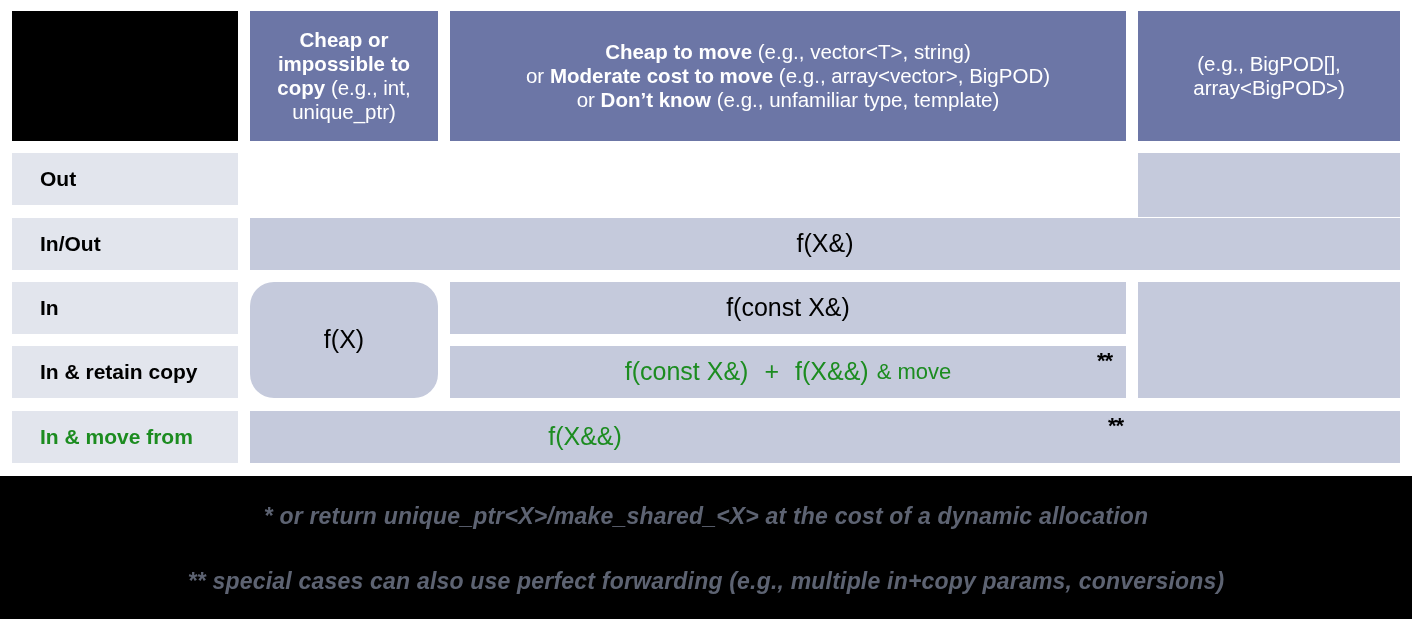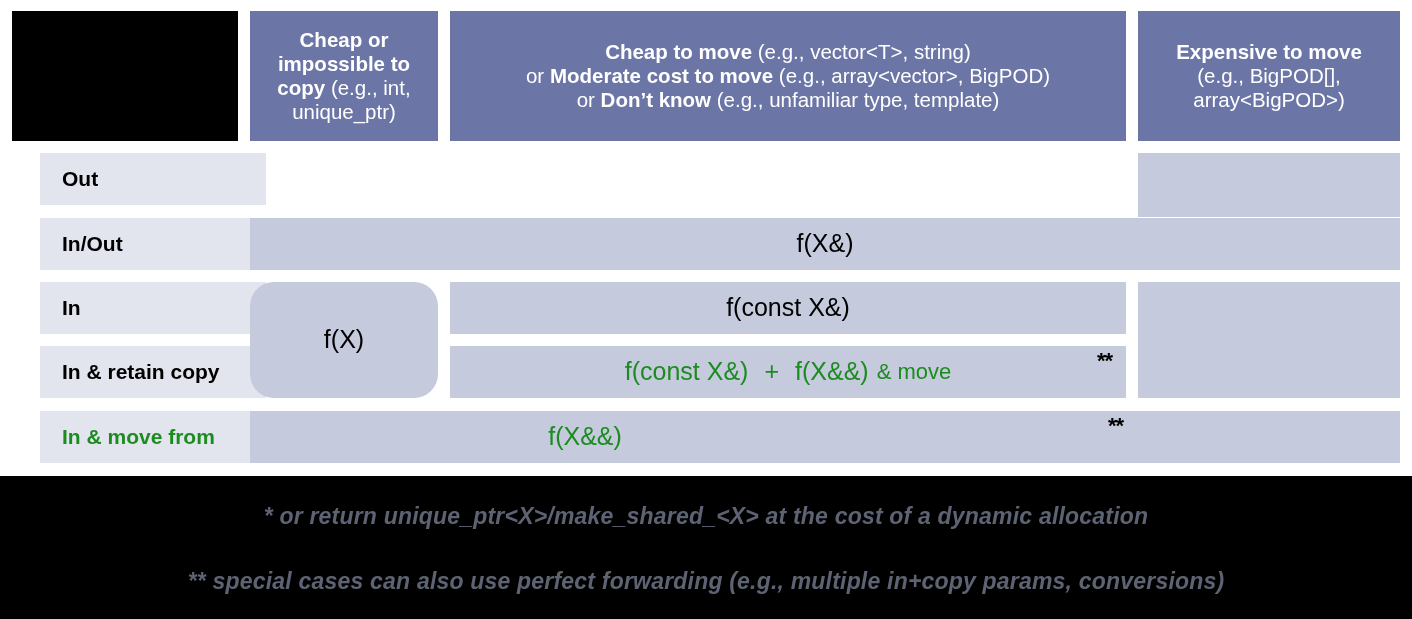--- a/index.html
+++ b/index.html
@@ -45,22 +45,21 @@
   }
   .hdr b { font-weight: bold; }
 
   .rowlabel {
     background: #e2e5ed;
     color: #000000;
     font-size: 21px;
     font-weight: bold;
     justify-content: flex-start;
     text-align: left;
-    padding-left: 22px;
-    margin-left: 28px;
+    padding-left: 28px;
   }
   .rowlabel.green { color: #1c8c20; }
 
   .body-cell {
     background: #c5cadc;
     color: #000000;
     font-size: 25px;
     font-weight: normal;
   }
   .body-cell.green { color: #1c8c20; }
@@ -122,21 +121,20 @@
     <div><span>unique_ptr)</span></div>
   </div>
 
   <div class="cell hdr" style="left:450px; top:11px; width:676px; height:130px; flex-direction:column;">
     <div><b>Cheap to move</b><span> (e.g., vector&lt;T&gt;, string)</span></div>
     <div><span>or </span><b>Moderate cost to move</b><span> (e.g., array&lt;vector&gt;, BigPOD)</span></div>
     <div><span>or </span><b>Don’t know</b><span> (e.g., unfamiliar type, template)</span></div>
   </div>
 
   <div class="cell hdr" style="left:1138px; top:11px; width:262px; height:130px; flex-direction:column;">
-    <div><b>Expensive to move</b></div>
     <div><span>(e.g., BigPOD[],</span></div>
     <div><span>array&lt;BigPOD&gt;)</span></div>
   </div>
 
   <div class="cell rowlabel" style="left:12px; top:153px; width:226px; height:52px;">
     <span>Out</span>
   </div>
   <div class="cell rowlabel" style="left:12px; top:218px; width:226px; height:52px;">
     <span>In/Out</span>
   </div>

